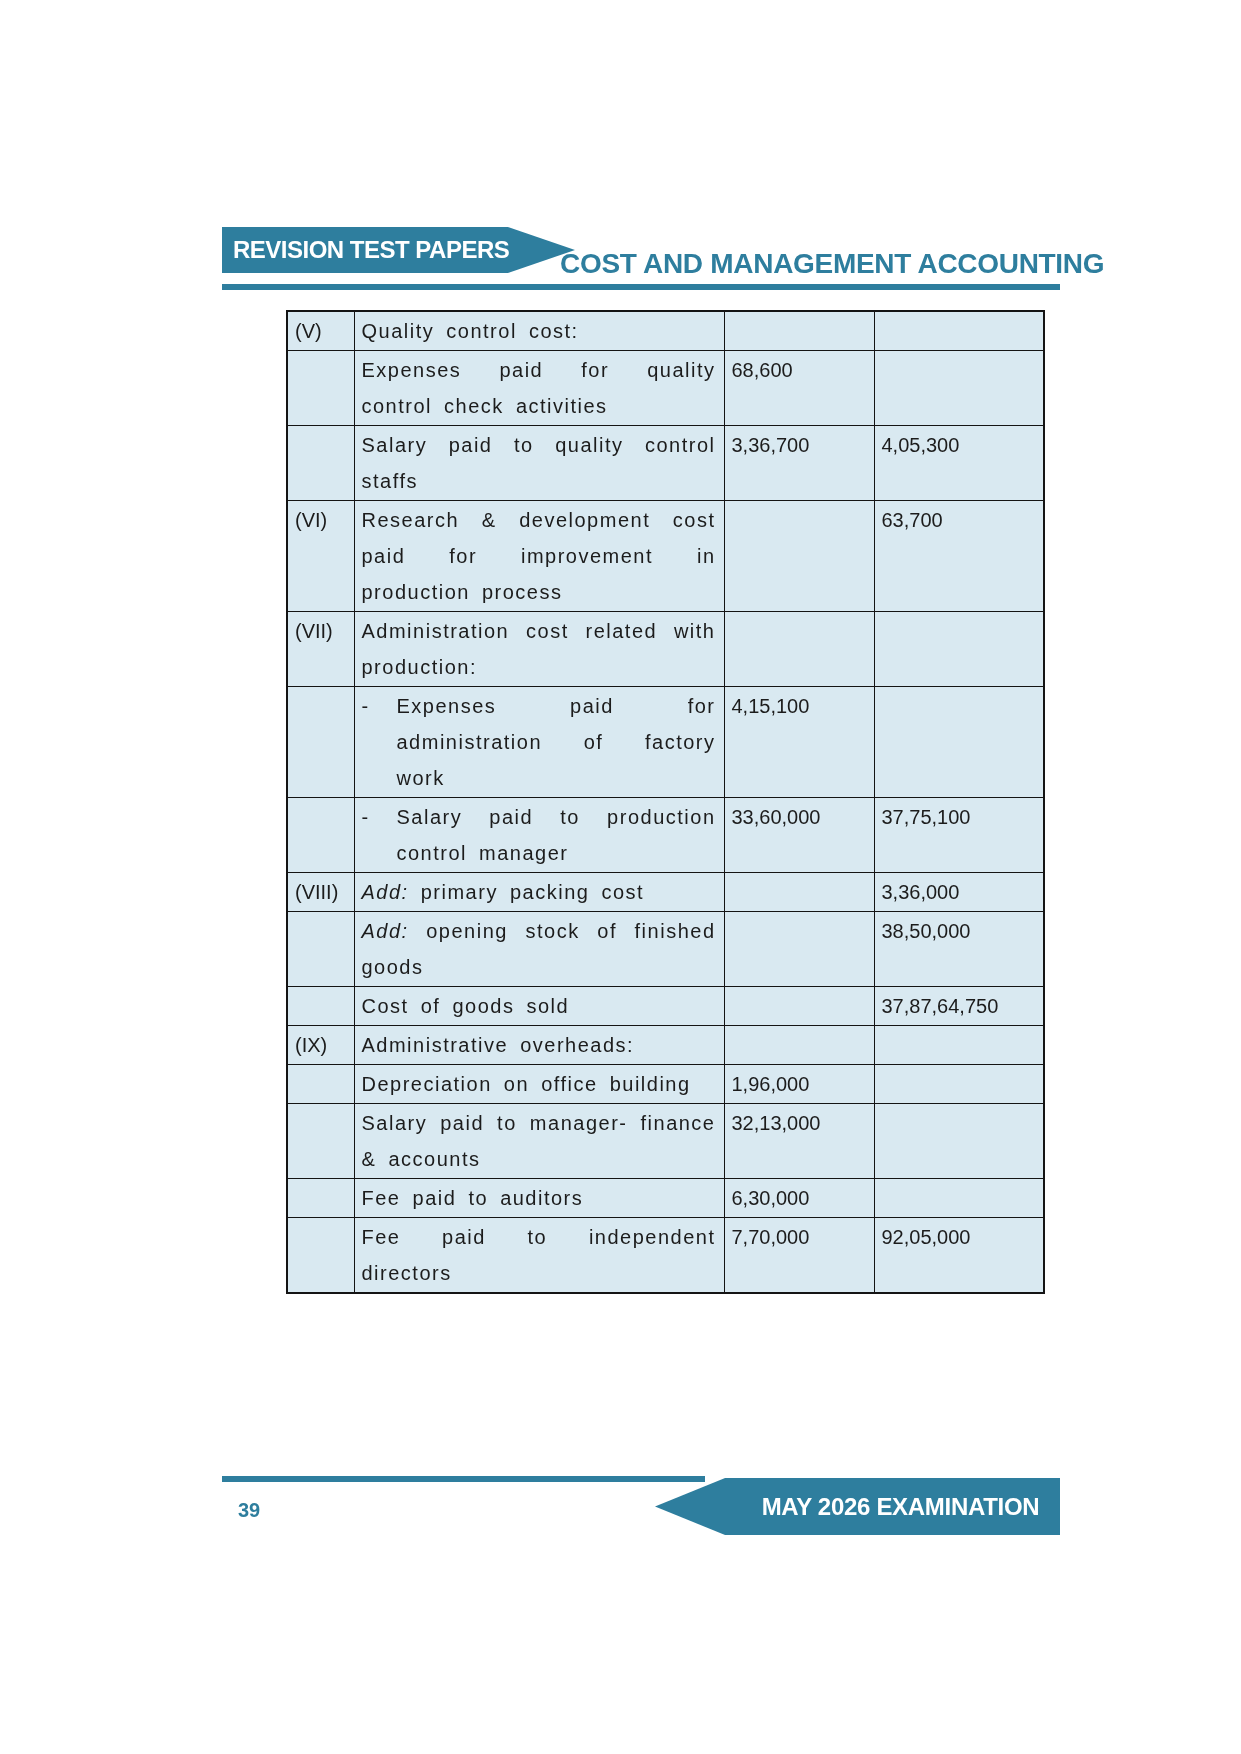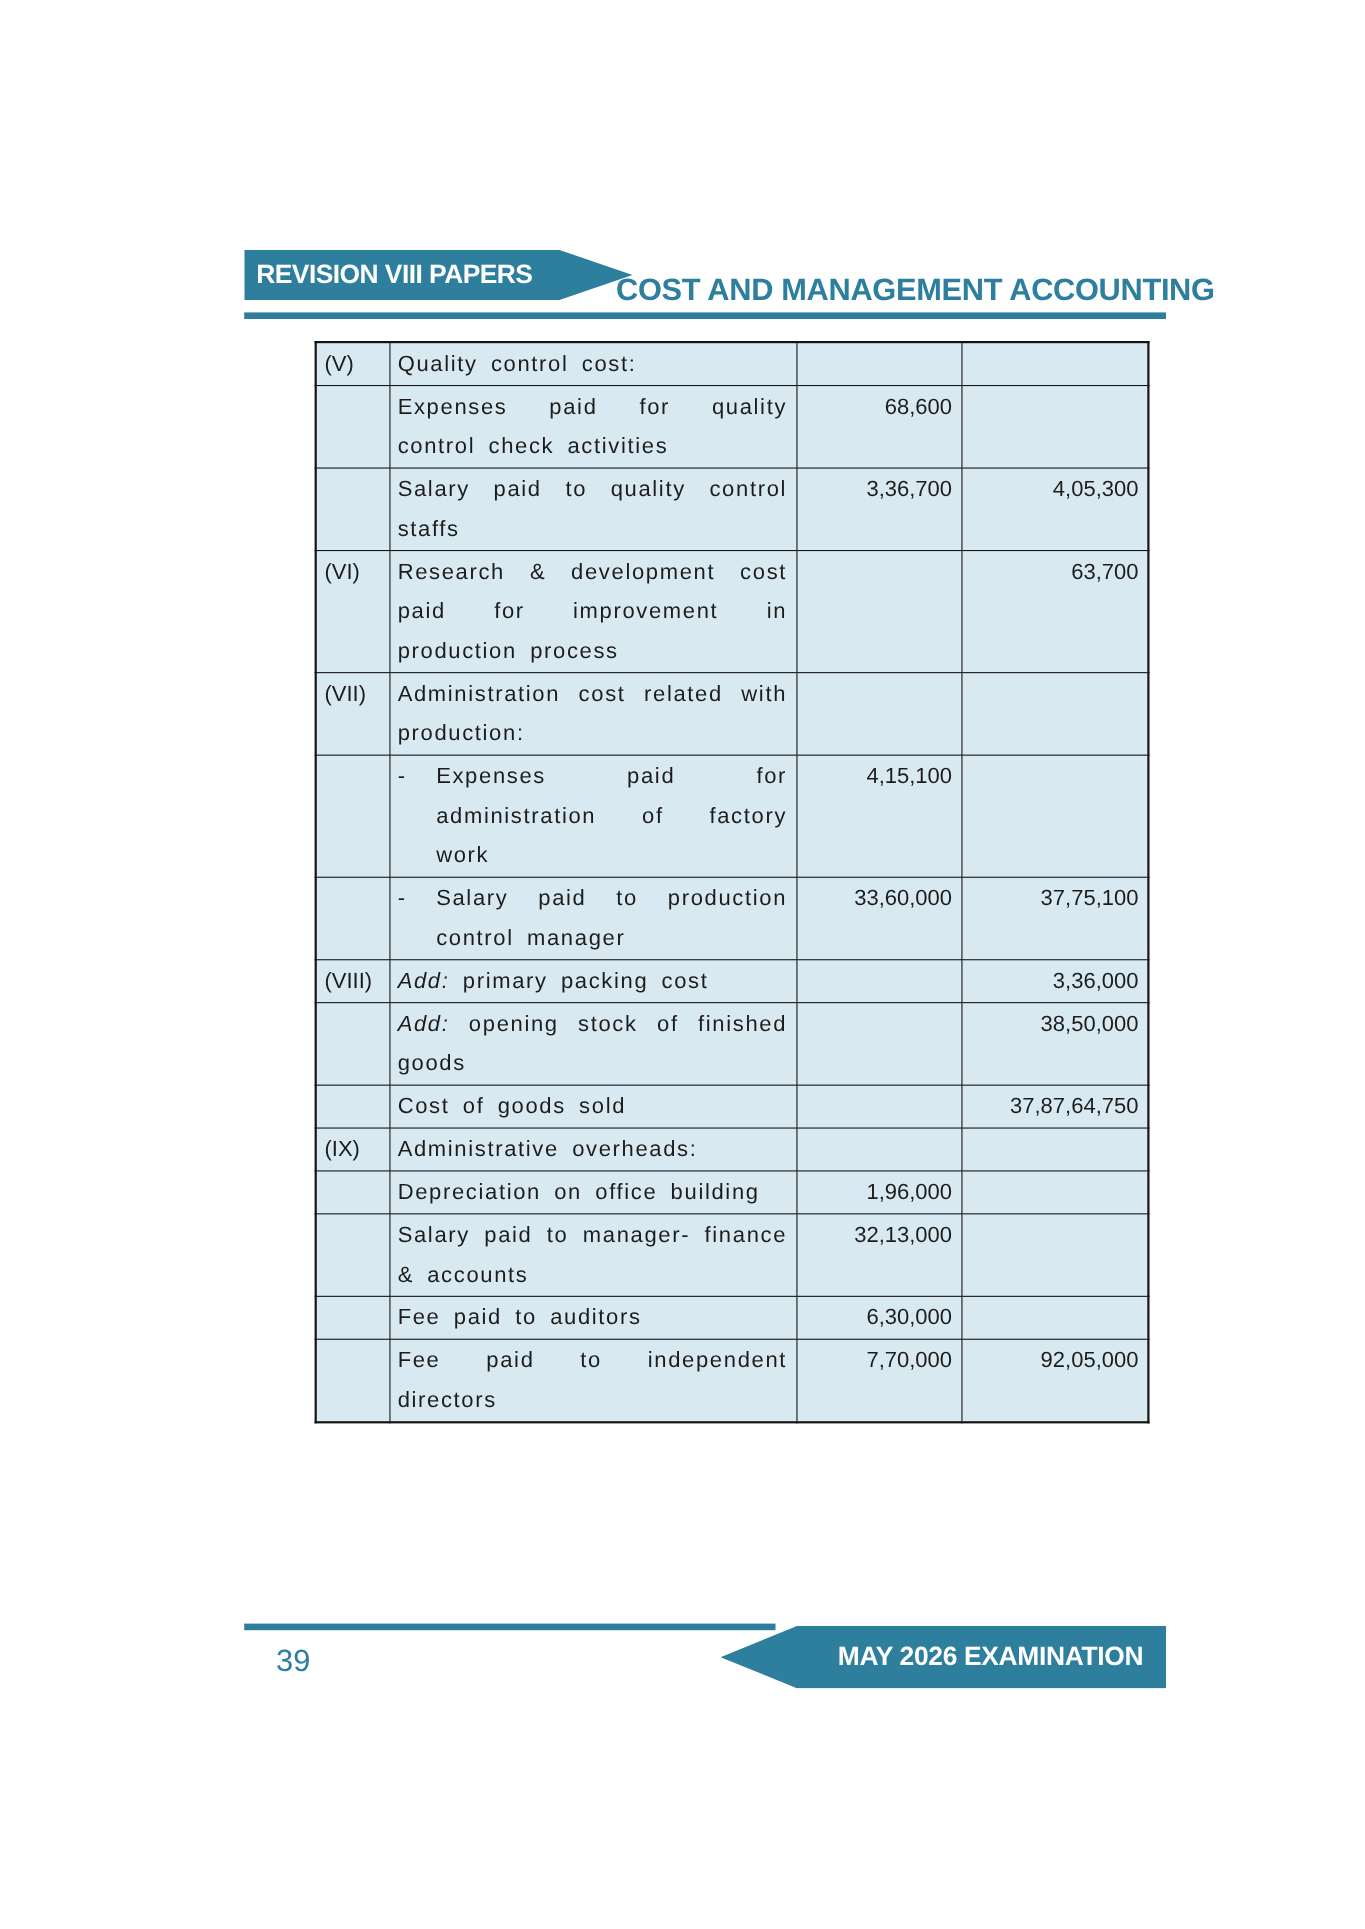--- a/index.html
+++ b/index.html
@@ -46,47 +46,47 @@
   table.cost{border:2px solid var(--border);}
   td.c-no{padding-left:5px;padding-right:2px;}
   td.c-desc .desc{
     text-align:justify;
     letter-spacing:1.5px;word-spacing:5px;
   }
   td.c-desc .desc.bullet{position:relative;padding-left:35px;}
   td.c-desc .desc.bullet .marker{position:absolute;left:0;top:0;}
   .it{font-style:italic;}
   .bold{font-weight:bold;}
-  td.c-num{text-align:right;padding-right:8px;}
+  td.c-num{text-align:left;padding-right:8px;}
 
   
   .ftr-rule{
     position:absolute;left:222px;top:1476px;width:483px;height:6px;
     background:var(--teal);
   }
   .ftr-banner{
     position:absolute;left:655px;top:1478px;width:405px;height:57px;
     background:var(--teal);
     clip-path:polygon(0 50%,17.3% 0,100% 0,100% 100%,17.3% 100%);
     color:#ffffff;font-weight:bold;font-size:24px;line-height:57px;
     text-align:center;padding-left:100px;padding-right:14px;
     letter-spacing:-0.3px;white-space:nowrap;
   }
   .page-number{
-    position:absolute;left:251px;top:1494px;
-    color:var(--teal);font-weight:normal;font-size:28px;line-height:32px;
+    position:absolute;left:238px;top:1494px;
+    color:var(--teal);font-weight:bold;font-size:20px;line-height:32px;
   }
 </style>
 </head>
 <body>
 
 <div class="page">
 
   <div class="hdr-banner">
-    <span>REVISION VIII PAPERS</span>
+    <span>REVISION TEST PAPERS</span>
   </div>
 
   <div class="hdr-title">COST AND MANAGEMENT ACCOUNTING</div>
 
   <div class="hdr-rule"></div>
 
   <table class="cost">
     <colgroup>
       <col style="width:67px">
       <col style="width:370px">

